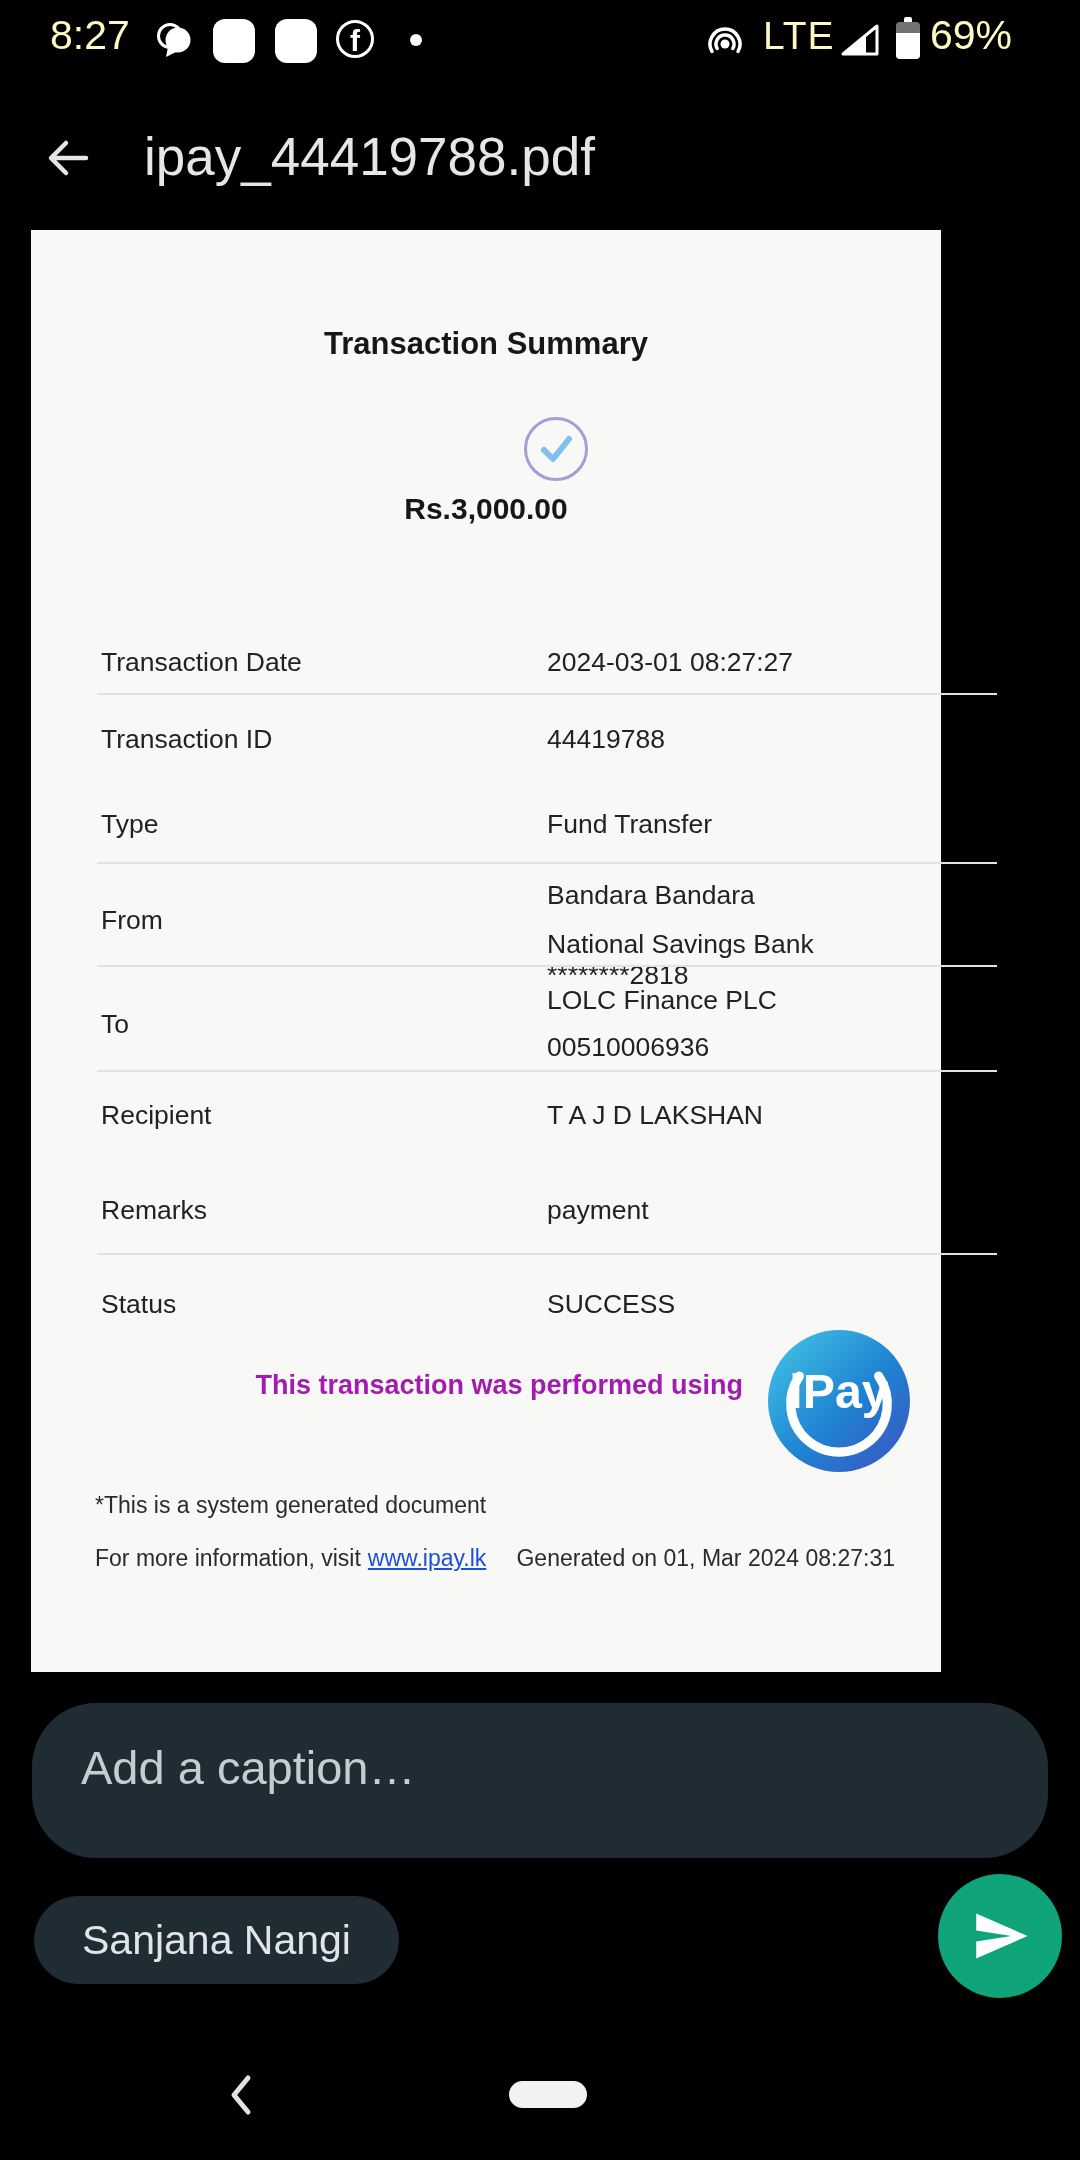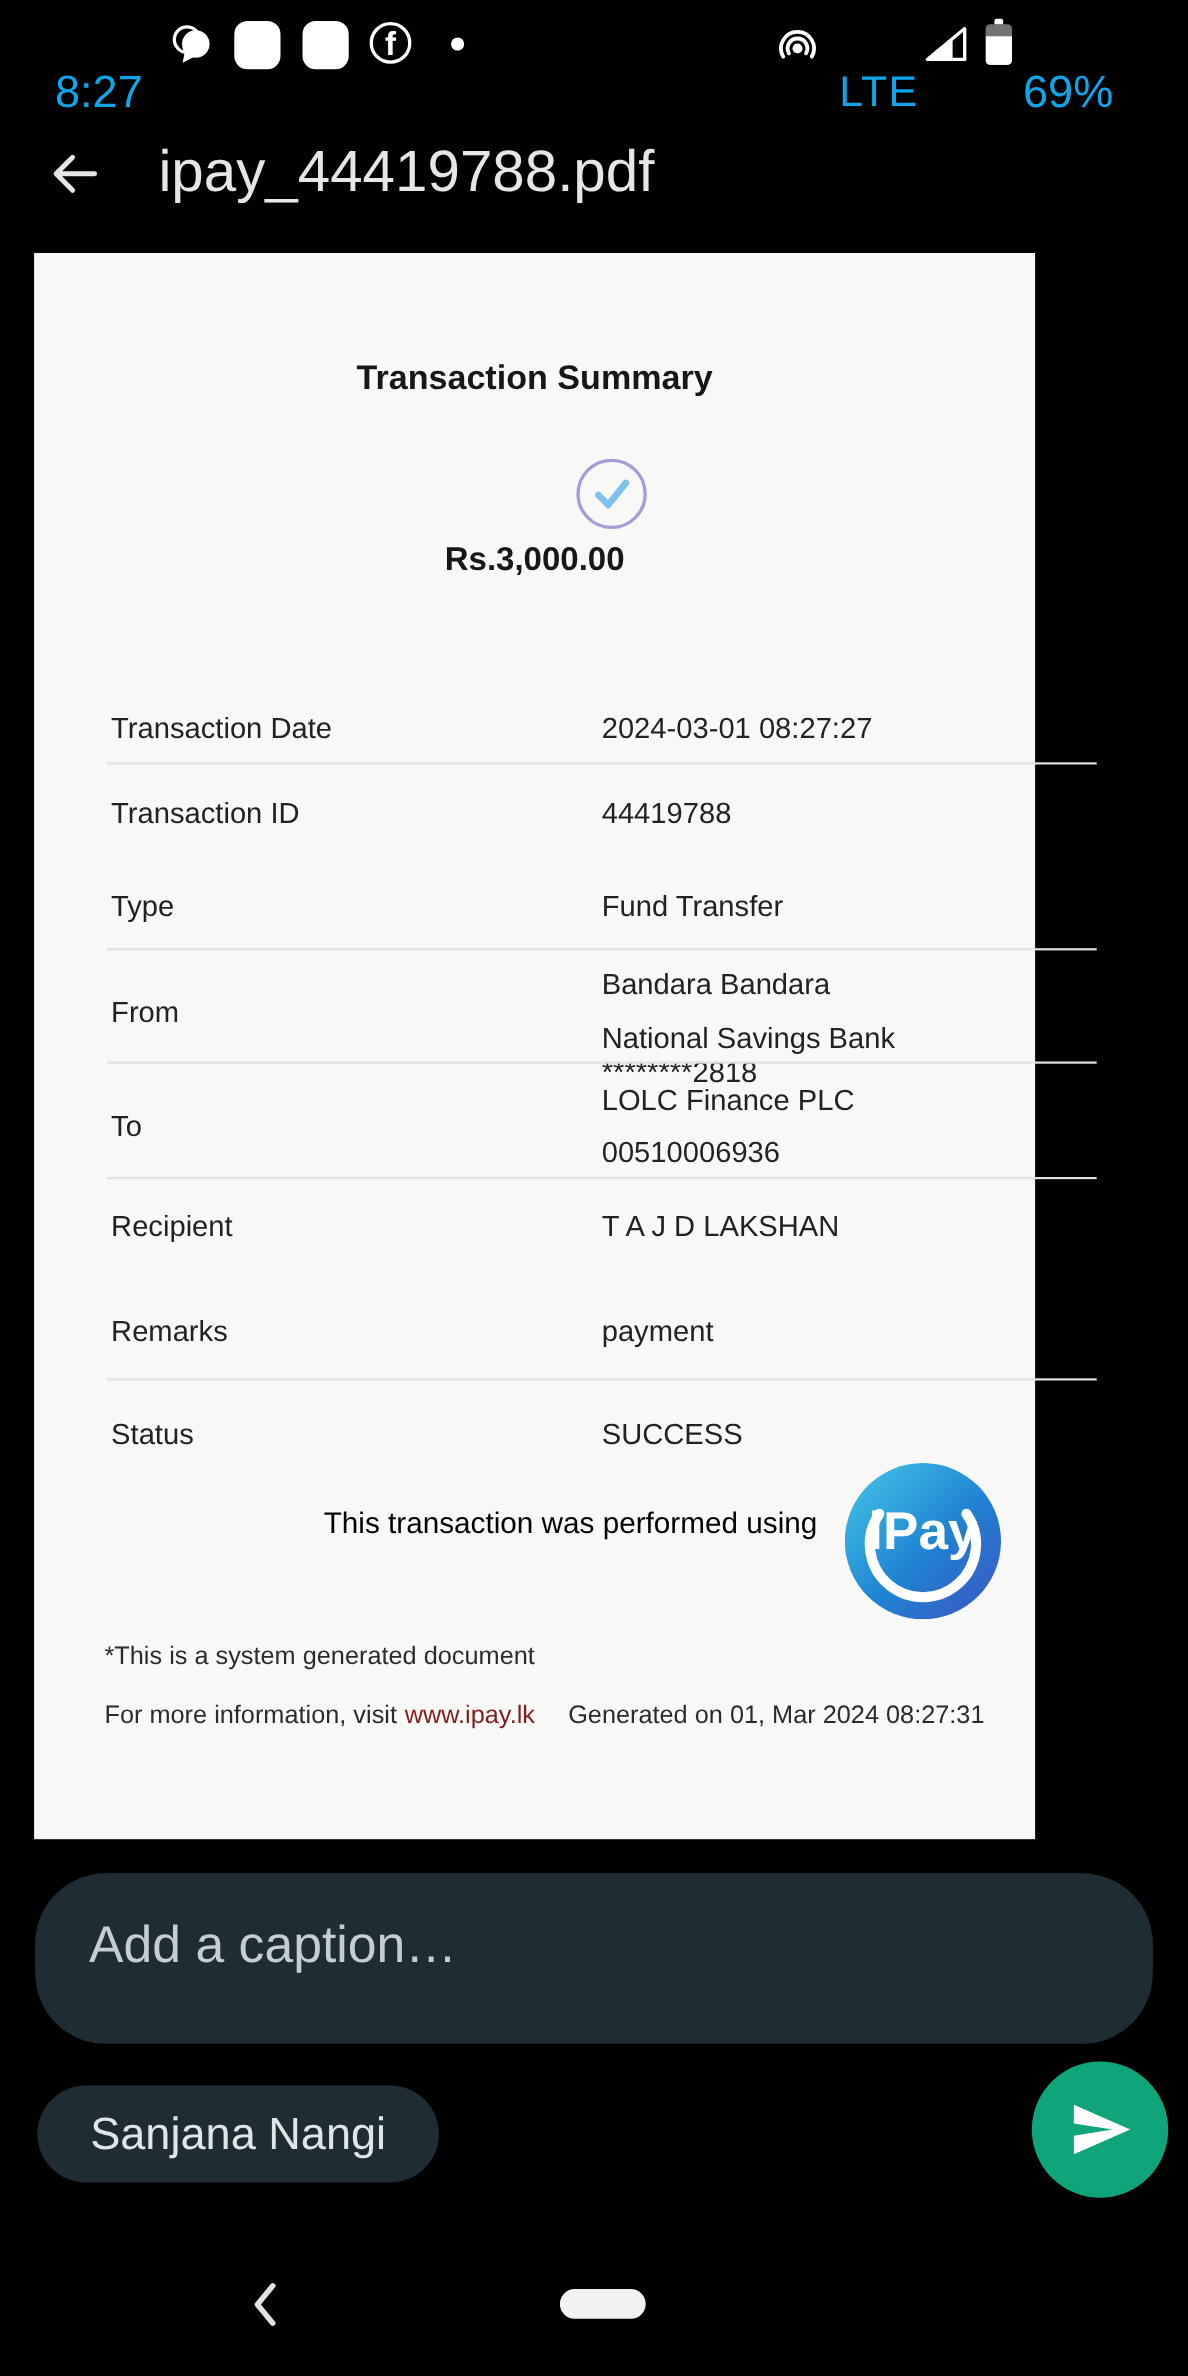--- a/index.html
+++ b/index.html
@@ -1,21 +1,21 @@
 <!DOCTYPE html>
 <html><head>
 <meta charset="utf-8">
 <style>
   html,body{margin:0;padding:0;background:#000;}
   body{width:1080px;height:2160px;position:relative;overflow:hidden;
        font-family:"Liberation Sans","DejaVu Sans",sans-serif;}
   .abs{position:absolute;}
 
   
-  .sb-text{color:#0ea5e9;font-size:41px;margin-top:48px;}
+  .sb-text{color:#fef9c3;font-size:41px;}
   #sb-time{left:50px;top:12px;}
   #sb-pct{left:930px;top:12px;}
   #sb-lte{left:763px;top:14px;font-size:39px;letter-spacing:1px;}
   .sb-square{width:42px;height:44px;background:#fff;border-radius:12px;top:19px;}
   #sb-dot{left:410px;top:34px;width:12px;height:12px;border-radius:50%;background:#fff;}
   #sb-fb{left:336px;top:20px;width:38px;height:38px;border:3.5px solid #fff;border-radius:50%;
          color:#fff;font-size:30px;font-weight:bold;text-align:center;line-height:36px;box-sizing:border-box;}
   #sb-battery{left:896px;top:17px;width:24px;height:42px;}
   .batt-tip{position:absolute;left:8px;top:0;width:8px;height:5px;background:#fff;border-radius:2px 2px 0 0;}
   .batt-body{position:absolute;left:0;top:5px;width:24px;height:37px;border-radius:4px;overflow:hidden;background:rgba(255,255,255,.45);}
@@ -25,26 +25,26 @@
   #hdr-title{left:144px;top:126px;color:#e6e6e6;font-size:53px;}
 
   
   #page{left:31px;top:230px;width:910px;height:1442px;background:#f8f8f7;color:#1e1e1e;}
   #doc-title{top:96px;left:0;width:100%;text-align:center;font-size:31px;font-weight:bold;color:#171717;}
   #check-ring{left:493px;top:187px;width:58px;height:58px;border:3.5px solid #a49ed8;border-radius:50%;}
   #doc-amount{top:262px;left:0;width:100%;text-align:center;font-size:30px;font-weight:bold;color:#171717;}
   .lbl{left:70px;font-size:26.5px;color:#222;}
   .val{left:516px;font-size:26.5px;color:#222;}
   .divider{left:66px;width:900px;height:2px;background:#e2e2e2;}
-  #performed{left:0;top:1140px;width:712px;text-align:right;font-size:27px;font-weight:normal;color:#000000;}
+  #performed{left:0;top:1140px;width:712px;text-align:right;font-size:27px;font-weight:bold;color:#a21caf;}
   #ipay-logo{left:737px;top:1100px;width:142px;height:142px;}
   .foot{font-size:23px;color:#2b2b2b;}
   #footnote{left:64px;top:1262px;}
   #moreinfo{left:64px;top:1315px;}
-  #moreinfo .link{color:#7f1d1d;margin-left:7px;}
+  #moreinfo .link{color:#1d4ed8;margin-left:7px;text-decoration:underline;}
   #generated{right:46px;top:1315px;}
 
   
   #caption-bar{left:32px;top:1703px;width:1016px;height:155px;border-radius:64px;background:#202c33;}
   #caption-input{position:absolute;left:47px;top:0;width:900px;height:127px;background:transparent;border:none;outline:none;
                  color:#c4cdd3;font-size:47px;font-family:"Liberation Sans","DejaVu Sans",sans-serif;}
   #caption-input::placeholder{color:#c4cdd3;opacity:1;}
   #recipient-chip{left:34px;top:1896px;height:88px;padding:0 48px;border-radius:44px;background:#202c33;
                   color:#e0e5e8;font-size:41px;display:flex;align-items:center;}
   #send-btn{left:938px;top:1874px;width:124px;height:124px;border-radius:50%;background:#10a47a;

